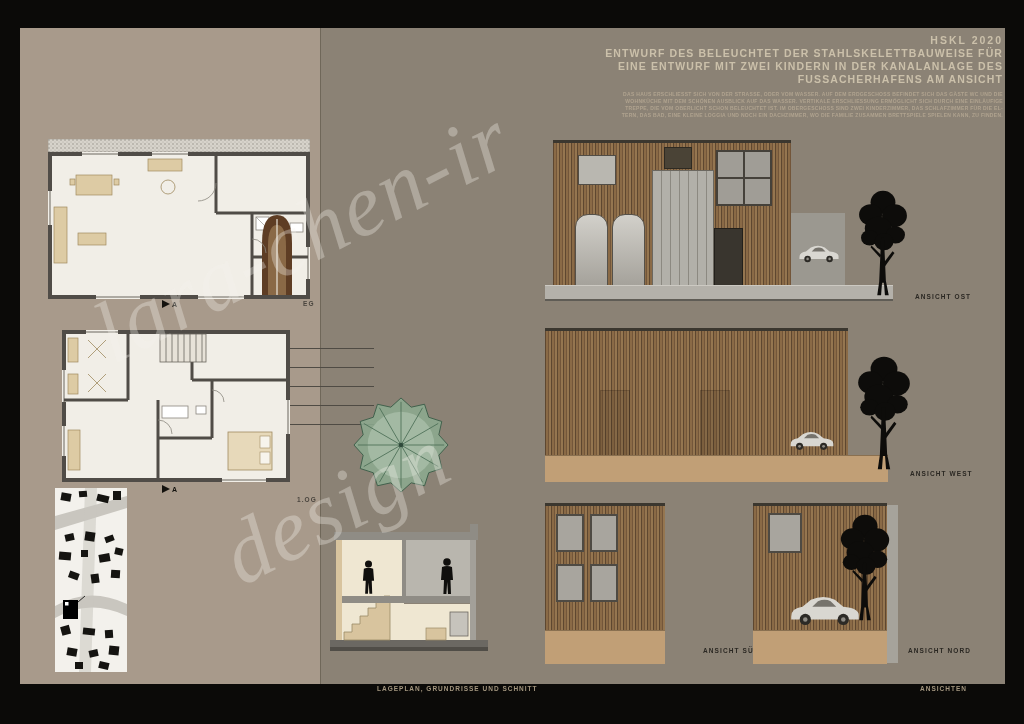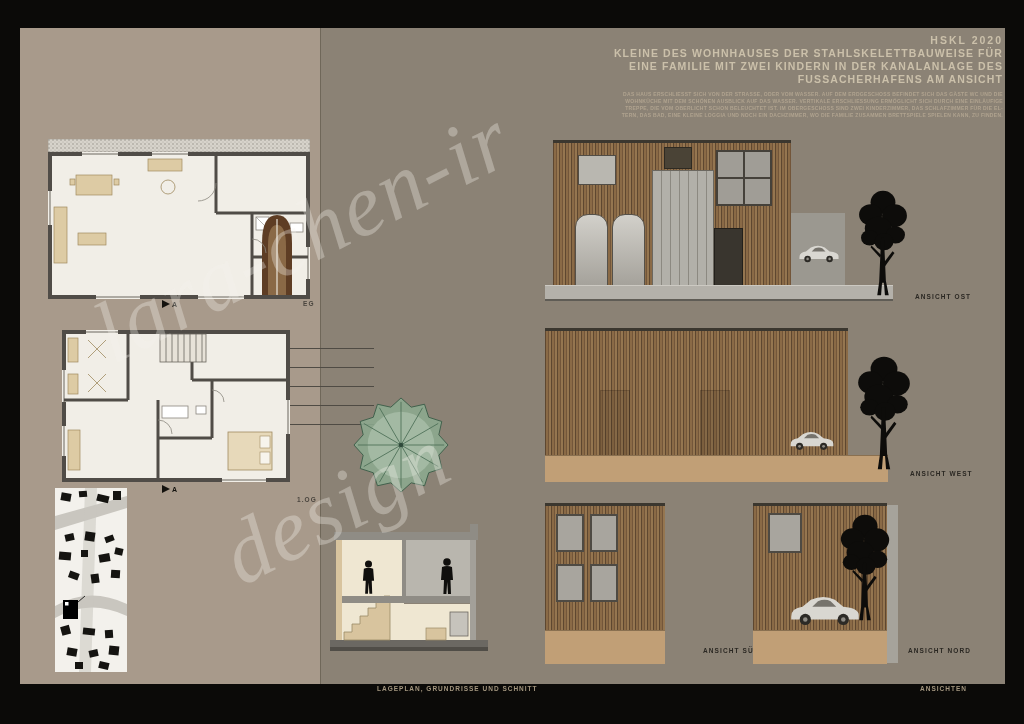--- a/index.html
+++ b/index.html
@@ -86,22 +86,22 @@
         </g>
       </symbol>
     </defs>
   </svg>
 
   <div class="abs panel-left"></div>
   <div class="abs panel-right"></div>
 
   <div class="abs hdr">
     <div class="code">HSKL 2020</div>
-    <div class="tl">KLEINE DES WOHNHAUSES DER STAHLSKELETTBAUWEISE FÜR</div>
-    <div class="tl">EINE FAMILIE MIT ZWEI KINDERN IN DER KANALANLAGE DES</div>
+    <div class="tl">ENTWURF DES BELEUCHTET DER STAHLSKELETTBAUWEISE FÜR</div>
+    <div class="tl">EINE ENTWURF MIT ZWEI KINDERN IN DER KANALANLAGE DES</div>
     <div class="tl">FUSSACHERHAFENS AM ANSICHT</div>
     <div class="desc">
       <div>DAS HAUS ERSCHLIESST SICH VON DER STRASSE, ODER VOM WASSER. AUF DEM ERDGESCHOSS BEFINDET SICH DAS GÄSTE WC UND DIE</div>
       <div>WOHNKÜCHE MIT DEM SCHÖNEN AUSBLICK AUF DAS WASSER. VERTIKALE ERSCHLIESSUNG ERMÖGLICHT SICH DURCH EINE EINLÄUFIGE</div>
       <div>TREPPE, DIE VOM OBERLICHT SCHON BELEUCHTET IST. IM OBERGESCHOSS SIND ZWEI KINDERZIMMER, DAS SCHLAFZIMMER FÜR DIE EL-</div>
       <div>TERN, DAS BAD, EINE KLEINE LOGGIA UND NOCH EIN DACHZIMMER, WO DIE FAMILIE ZUSAMMEN BRETTSPIELE SPIELEN KANN, ZU FINDEN.</div>
     </div>
   </div>
 
   <div class="abs" style="left:48px;top:139px;width:262px;height:160px;">

